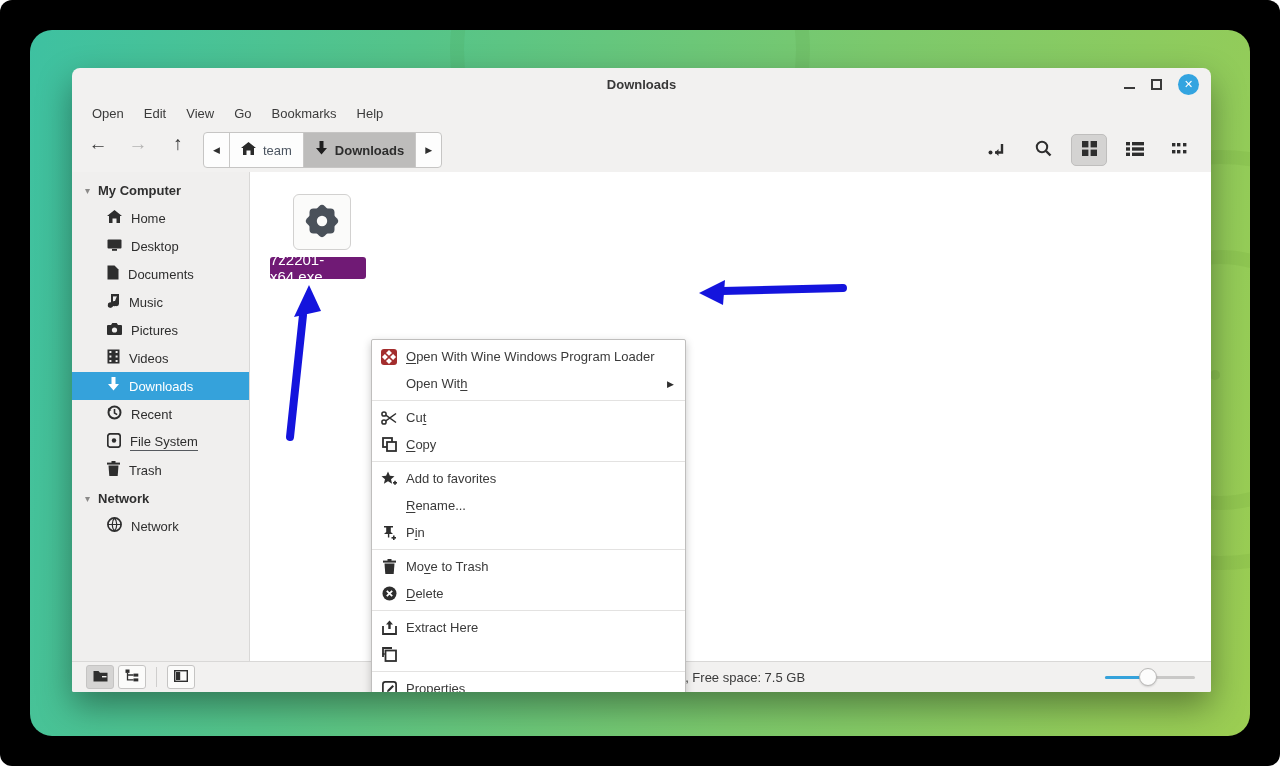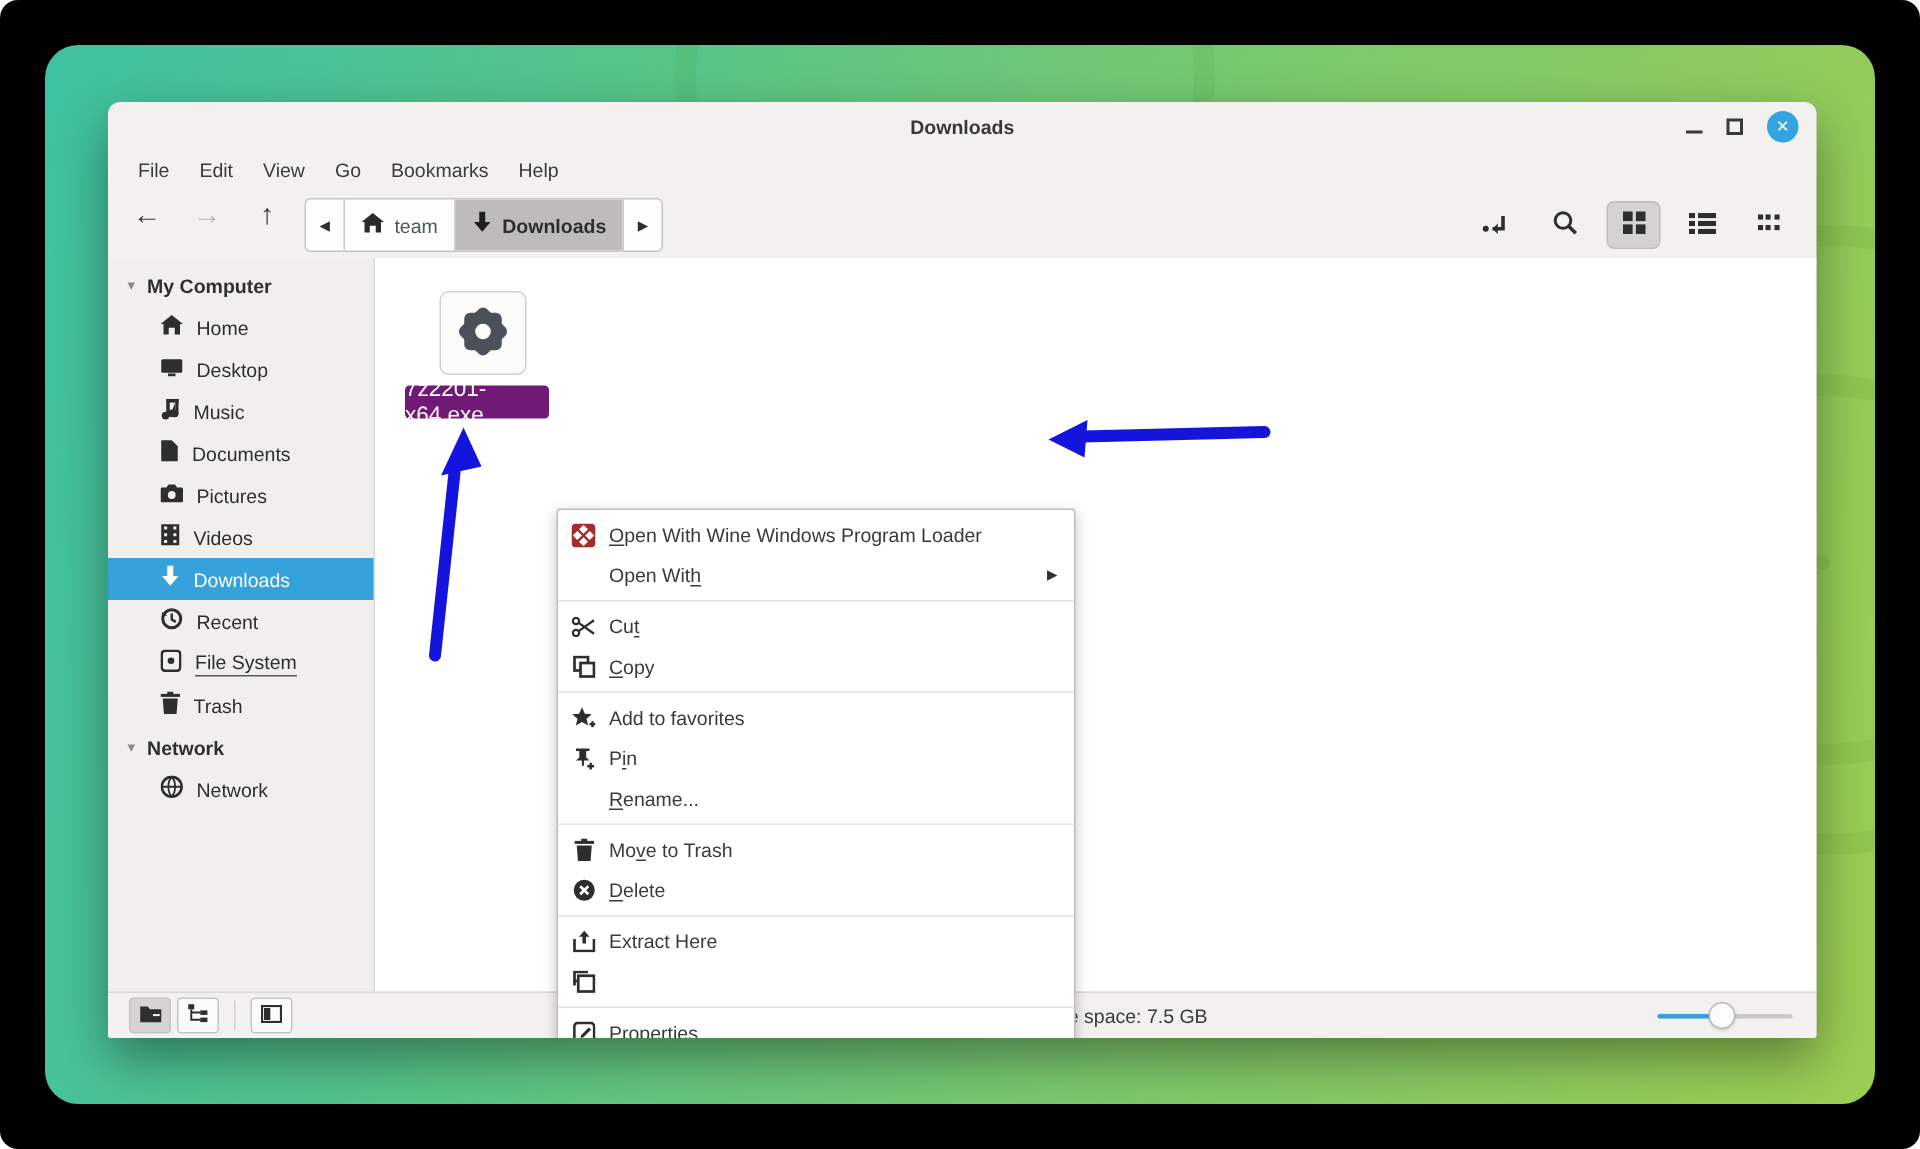--- a/index.html
+++ b/index.html
@@ -47,21 +47,21 @@
   .sb-item.selected { background:#35a2db; color:#ffffff; }
   .sb-item .underlined { border-bottom:1px solid #55595e; padding-bottom:1px; }
 
   .main { flex:1; background:#ffffff; position:relative; }
 
   .file-tile-icon { position:absolute; left:43px; top:22px; width:58px; height:56px; background:#fbfbfa;
                     border:1px solid #d2d1d0; border-radius:6px; display:flex; align-items:center; justify-content:center; }
   .file-label { position:absolute; left:20px; top:85px; width:96px; height:22px; background:#701a75; border-radius:3px;
                 color:#ffffff; display:flex; align-items:center; justify-content:center; font-size:15px; }
 
-  .ctx-menu { position:absolute; left:121px; top:167px; width:346px; background:#ffffff; border:1px solid #bfbebd;
+  .ctx-menu { position:absolute; left:121px; top:167px; width:315px; background:#ffffff; border:1px solid #bfbebd;
               border-radius:2px; box-shadow:0 3px 9px rgba(0,0,0,0.22); padding:3px 0; z-index:5; }
   .ctx-item { height:27px; display:grid; grid-template-columns:34px 1fr 18px; align-items:center; color:#3a3a3a; }
   .ctx-item .ci-icon { display:flex; align-items:center; justify-content:center; }
   .ctx-item .ci-label { font-size:13px; }
   .ctx-item .ci-sub { font-size:9px; color:#2e2e2e; }
   .ctx-sep { height:1px; background:#e3e2e1; margin:3px 0; }
   u { text-underline-offset:2px; text-decoration-thickness:1px; }
 
   .statusbar { position:absolute; left:0; top:593px; width:100%; height:31px; background:#f2f1f0;
                border-top:1px solid #d9d8d7; display:flex; align-items:center; }
@@ -95,21 +95,21 @@
     <div class="titlebar">
       <div class="title">Downloads</div>
       <div class="win-controls">
         <div class="btn-min"></div>
         <div class="btn-max"></div>
         <div class="btn-close">✕</div>
       </div>
     </div>
 
     <div class="menubar">
-      <span class="mb-item">File</span>
+      <span class="mb-item">Open</span>
       <span class="mb-item">Edit</span>
       <span class="mb-item">View</span>
       <span class="mb-item">Go</span>
       <span class="mb-item">Bookmarks</span>
       <span class="mb-item">Help</span>
     </div>
 
     <div class="toolbar">
       <span class="nav-arrow" style="left:13px;">←</span>
       <span class="nav-arrow disabled" style="left:53px;">→</span>
@@ -205,35 +205,35 @@
           <span>Home</span>
         </div>
         <div class="sb-item">
           <span><svg width="15" height="14" viewBox="0 0 15 14">
                 <rect x="0.5" y="1.5" width="14" height="9" rx="1" fill="currentColor"></rect>
                 <rect x="5" y="11" width="5" height="1.8" fill="currentColor"></rect>
               </svg></span>
           <span>Desktop</span>
         </div>
         <div class="sb-item">
+          <span><svg width="12" height="15" viewBox="0 0 12 15">
+                <path d="M0.5 0.5 H7.5 L11.5 4.5 V14.5 H0.5 Z" fill="currentColor"></path>
+              </svg></span>
+          <span>Documents</span>
+        </div>
+        <div class="sb-item">
           <span><svg width="13" height="15" viewBox="0 0 13 15">
                 <path d="M4 1 H12 V3 H6 V12 A2.6 2.6 0 1 1 4 9.6 Z M10 3 V10.4 A2.6 2.6 0 1 1 8 8" fill="currentColor"></path>
                 <circle cx="3.4" cy="12" r="2.4" fill="currentColor"></circle>
                 <circle cx="9.6" cy="10.8" r="2.4" fill="currentColor"></circle>
                 <rect x="4" y="1" width="2" height="11" fill="currentColor"></rect>
                 <rect x="10" y="1" width="2" height="10" fill="currentColor"></rect>
                 <rect x="4" y="1" width="8" height="2.4" fill="currentColor"></rect>
               </svg></span>
           <span>Music</span>
-        </div>
-        <div class="sb-item">
-          <span><svg width="12" height="15" viewBox="0 0 12 15">
-                <path d="M0.5 0.5 H7.5 L11.5 4.5 V14.5 H0.5 Z" fill="currentColor"></path>
-              </svg></span>
-          <span>Documents</span>
         </div>
         <div class="sb-item">
           <span><svg width="15" height="13" viewBox="0 0 15 13">
                 <path d="M1 3 H4 L5.3 1 H9.7 L11 3 H14 A1 1 0 0 1 15 4 V12 A1 1 0 0 1 14 13 H1 A1 1 0 0 1 0 12 V4 A1 1 0 0 1 1 3 Z" fill="currentColor"></path>
                 <circle cx="7.5" cy="8" r="2.6" fill="#f0efee"></circle>
               </svg></span>
           <span>Pictures</span>
         </div>
         <div class="sb-item">
           <span><svg width="13" height="15" viewBox="0 0 13 15">
@@ -355,34 +355,34 @@
               <svg width="16" height="16" viewBox="0 0 16 16">
                   <path d="M7 0.5 L8.9 4.8 L13.5 5.2 L10 8.2 L11.1 12.7 L7 10.3 L2.9 12.7 L4 8.2 L0.5 5.2 L5.1 4.8 Z" fill="#2e2e2e"></path>
                   <rect x="12" y="11" width="4" height="1.6" fill="#2e2e2e"></rect>
                   <rect x="13.2" y="9.8" width="1.6" height="4" fill="#2e2e2e"></rect>
                 </svg>
             </span>
             <span class="ci-label">Add to favorites</span>
               <span></span>
           </div>
           <div class="ctx-item">
+            <span class="ci-icon"></span>
+            <span class="ci-label"><u>R</u>ename...</span>
+              <span></span>
+          </div>
+          <div class="ctx-item">
             <span class="ci-icon">
               <svg width="15" height="16" viewBox="0 0 15 16">
                   <path d="M2 1 H11 V2.6 L8.8 2.6 L8.8 7 L11 9 H2 L4.2 7 L4.2 2.6 L2 2.6 Z" fill="#2e2e2e"></path>
                   <rect x="5.9" y="8" width="1.4" height="4.5" fill="#2e2e2e"></rect>
                   <rect x="9.5" y="12" width="4.5" height="1.6" fill="#2e2e2e"></rect>
                   <rect x="11" y="10.5" width="1.6" height="4.5" fill="#2e2e2e"></rect>
                 </svg>
             </span>
             <span class="ci-label">P<u>i</u>n</span>
-              <span></span>
-          </div>
-          <div class="ctx-item">
-            <span class="ci-icon"></span>
-            <span class="ci-label"><u>R</u>ename...</span>
               <span></span>
           </div>
           <div class="ctx-sep"></div>
           <div class="ctx-item">
             <span class="ci-icon">
               <svg width="13" height="15" viewBox="0 0 13 15">
                   <rect x="0" y="1.6" width="13" height="2" fill="#2e2e2e"></rect>
                   <rect x="4.5" y="0" width="4" height="2" fill="#2e2e2e"></rect>
                   <path d="M1.5 4.6 H11.5 L10.7 15 H2.3 Z" fill="#2e2e2e"></path>
                 </svg>

